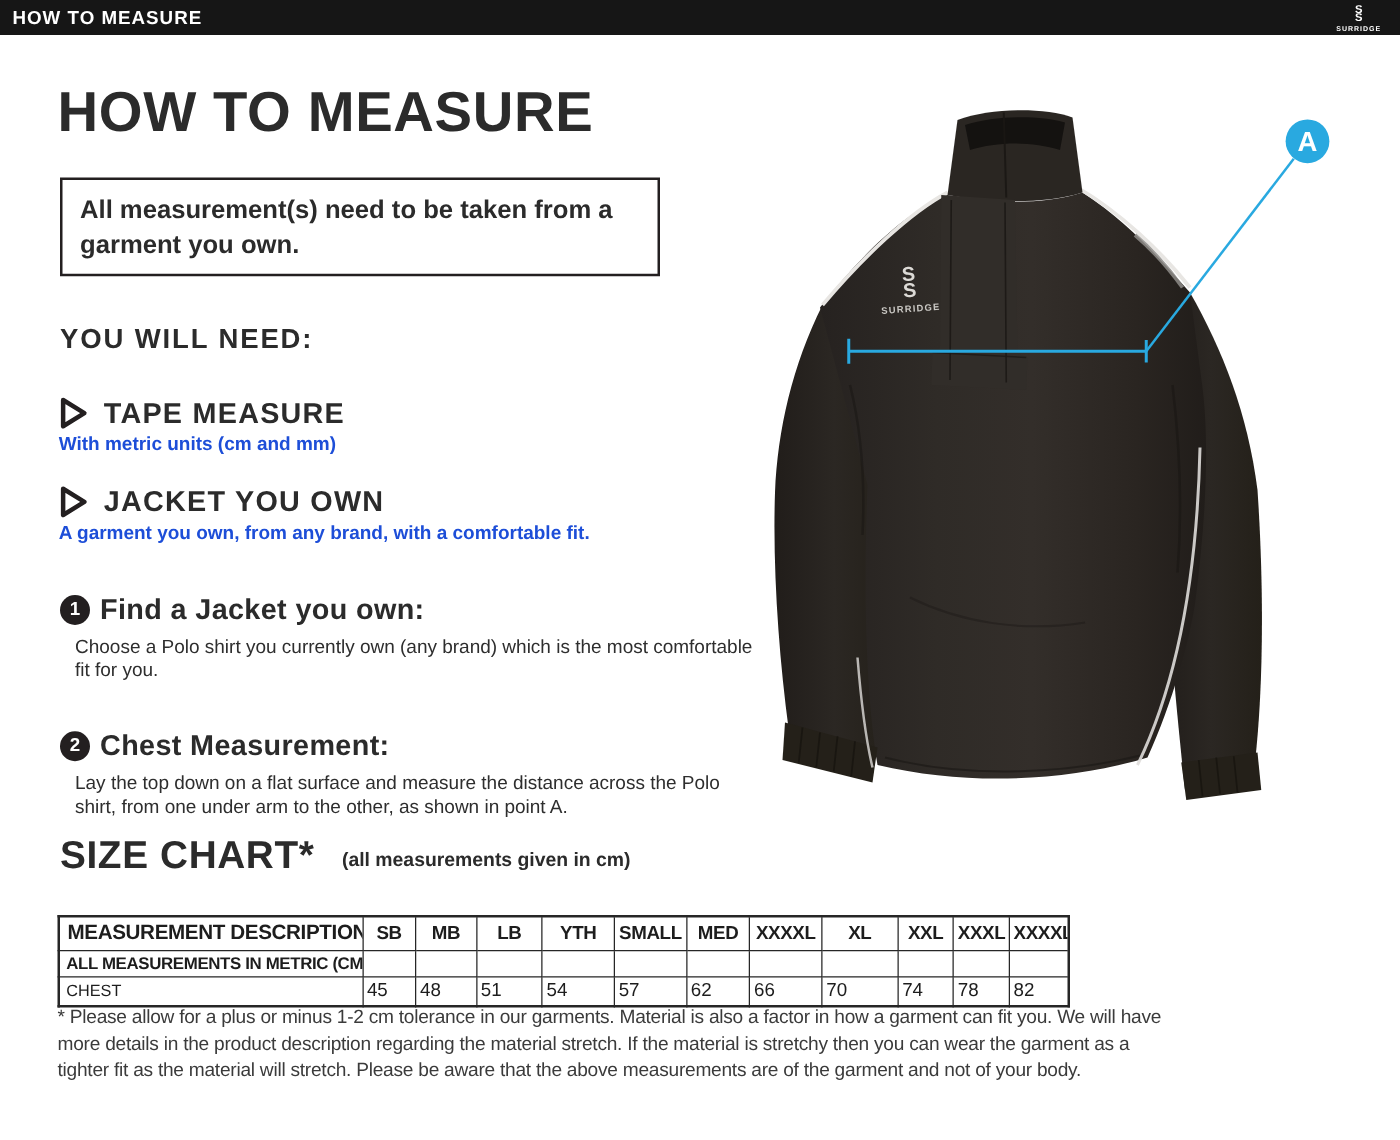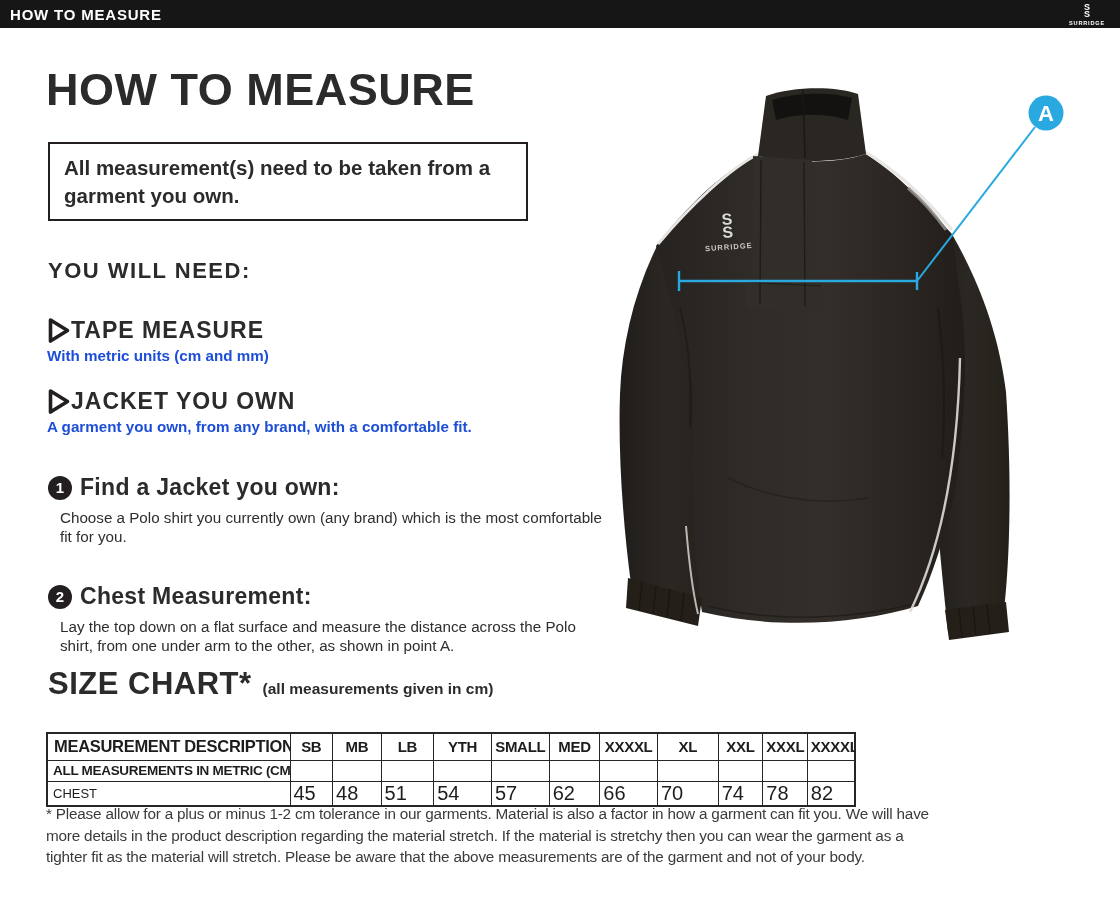--- a/index.html
+++ b/index.html
@@ -27,60 +27,60 @@
     position:absolute; left:48px; top:142px; width:448px;
     border:2.5px solid #231f20; padding:10px 14px;
     font-size:20.5px; font-weight:bold; line-height:1.35; color:#2b2b2b;
   }
   .ywn-heading {
     position:absolute; left:48px; top:258px;
     font-size:22px; font-weight:800; letter-spacing:1.5px; color:#2b2b2b;
     white-space:nowrap;
   }
   .need-item { position:absolute; left:47px; width:580px; }
-  .need-item .row { display:flex; align-items:center; gap:0; }
+  .need-item .row { display:flex; align-items:center; gap:12px; }
   .need-item .tri { width:24px; height:27px; flex:0 0 auto; }
   .need-title { font-size:23px; font-weight:800; letter-spacing:1px; color:#2b2b2b; white-space:nowrap; }
   .need-desc { font-size:15.2px; font-weight:bold; color:#1d4ed8; margin-top:3px; white-space:nowrap; }
   #need-tape { top:317px; }
   #need-jacket { top:388px; }
   .step { position:absolute; left:48px; width:560px; }
   .step .row { display:flex; align-items:center; gap:8px; }
   .step-badge {
     width:24px; height:24px; border-radius:50%; background:#231f20; color:#fff;
     font-size:15px; font-weight:bold; display:flex; align-items:center;
     justify-content:center; flex:0 0 auto;
   }
   .step-title { font-size:23px; font-weight:800; letter-spacing:0.3px; color:#2b2b2b; white-space:nowrap; }
   .step-desc {
     font-size:15.2px; font-weight:normal; color:#2e2e2e;
     line-height:1.28; margin-top:7px; width:548px;margin-left:12px;
   }
   #step-1 { top:474px; }
   #step-2 { top:583px; }
   .sc-heading-row {
-    position:absolute; left:48px; top:666px; display:flex; align-items:flex-end; gap:11px;
+    position:absolute; left:48px; top:666px; display:flex; align-items:flex-end; gap:22px;
   }
   .sc-heading { font-size:31px; font-weight:800; letter-spacing:0.5px; color:#2b2b2b; white-space:nowrap; }
   .sc-subheading { font-size:15.5px; font-weight:bold; color:#2b2b2b; padding-bottom:4px; white-space:nowrap; }
   
   table.size-chart {
     position:absolute; left:46px; top:732px; width:810px;
     border-collapse:collapse; table-layout:fixed;
     border:2.5px solid #262626;
   }
   table.size-chart th, table.size-chart td {
     border:1.5px solid #262626; padding:0 3px; box-sizing:border-box;
     color:#1d1d1d; overflow:hidden; white-space:nowrap;
   }
   tr.hdr th { font-size:15px; font-weight:bold; height:27px; letter-spacing:-0.3px; }
   tr.hdr th.desc { font-size:16.5px; text-align:left; padding-left:6px; }
   tr.metric td { font-size:13.5px; font-weight:bold; height:21px; }
   tr.metric td.desc { text-align:left; padding-left:5px; letter-spacing:-0.3px; }
-  tr.vals td { font-size:20px; font-weight:normal; height:24px; }
+  tr.vals td { font-size:15px; font-weight:normal; height:24px; }
   tr.vals td.desc { text-align:left; padding-left:5px; font-size:13px; }
   
   .footnote {
     position:absolute; left:46px; top:803px; width:930px;
     font-size:15.3px; color:#3b3b3b; line-height:1.42; letter-spacing:-0.2px;
   }
   
   .figure { position:absolute; left:618px; top:58px; width:492px; height:632px; }
 </style>
 </head>

